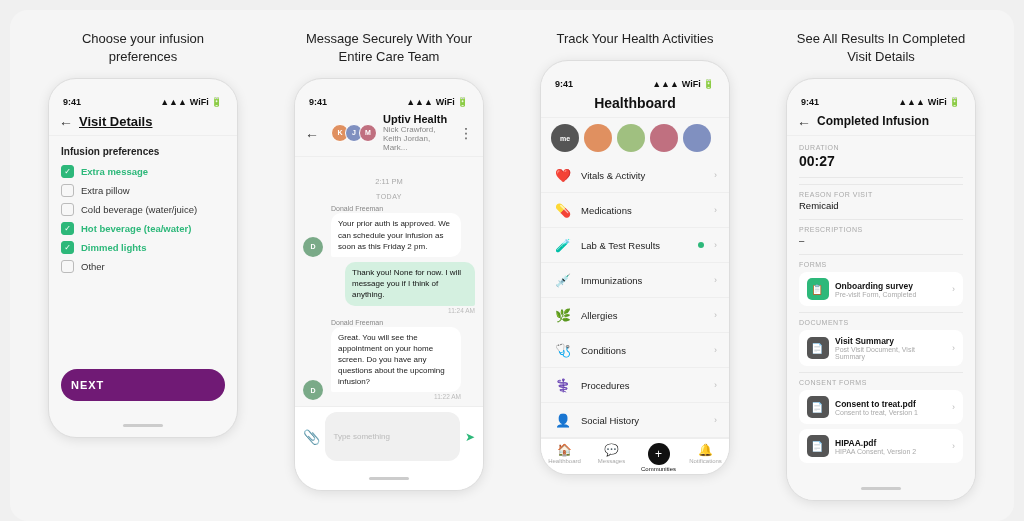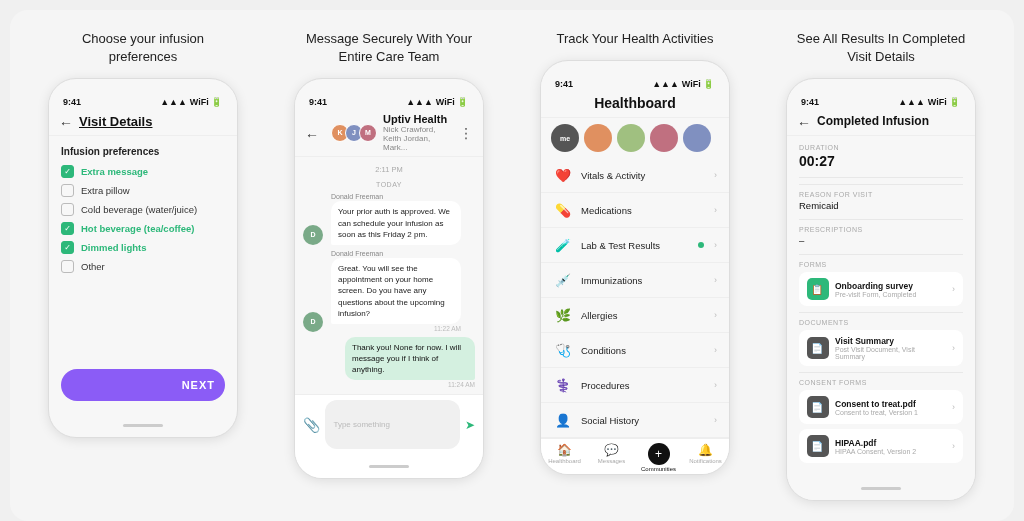--- a/index.html
+++ b/index.html
@@ -112,24 +112,24 @@
       justify-content: center;
       flex-shrink: 0;
       font-size: 8px;
     }
     .checkbox.checked {
       background: #2db87a;
       border-color: #2db87a;
       color: white;
     }
     .next-btn {
-      background: #8b5cf6;
+      background: #701a75;
       color: white;
       border-radius: 22px;
-      text-align: right;
+      text-align: left;
       padding: 10px;
       font-size: 11px;
       font-weight: 700;
       letter-spacing: 1px;
       margin: 10px 12px 12px;
     }
     
     .screen2-header {
       display: flex;
       align-items: center;
@@ -170,20 +170,21 @@
     }
     .avatar-sm:first-child { margin-left: 0; }
     .msg-body {
       flex: 1;
       padding: 6px 8px;
       overflow-y: auto;
       background: #f7f7f7;
       display: flex;
       flex-direction: column;
       gap: 5px;
+      margin-top: 12px;
     }
     .msg-date {
       text-align: center;
       font-size: 7.5px;
       color: #aaa;
       margin: 2px 0;
     }
     .msg-section-label {
       text-align: center;
       font-size: 7px;
@@ -464,21 +465,21 @@
           <div class="checkbox-item">
             <div class="checkbox"></div>
             <span>Extra pillow</span>
           </div>
           <div class="checkbox-item">
             <div class="checkbox"></div>
             <span>Cold beverage (water/juice)</span>
           </div>
           <div class="checkbox-item">
             <div class="checkbox checked">✓</div>
-            <span style="color:#2db87a;font-weight:600;">Hot beverage (tea/coffee)</span>
+            <span style="color:#2db87a;font-weight:600;">Hot beverage (tea/water)</span>
           </div>
           <div class="checkbox-item">
             <div class="checkbox checked">✓</div>
             <span style="color:#2db87a;font-weight:600;">Dimmed lights</span>
           </div>
           <div class="checkbox-item">
             <div class="checkbox"></div>
             <span>Other</span>
           </div>
         </div>
@@ -520,33 +521,33 @@
 
         <div class="msg-row">
           <div class="msg-avatar" style="background:#7aaa88;">D</div>
           <div class="msg-bubble-group">
             <div class="msg-sender">Donald Freeman</div>
             <div class="msg-bubble">Your prior auth is approved. We can schedule your infusion as soon as this Friday 2 pm.</div>
           </div>
         </div>
 
 
+        <div class="msg-row sent">
+          <div class="msg-bubble-group">
+            <div class="msg-bubble sent">Thank you! None for now. I will message you if I think of anything.</div>
+            <div class="msg-time">11:24 AM</div>
+          </div>
+        </div>
+
         <div class="msg-row">
           <div class="msg-avatar" style="background:#7aaa88;">D</div>
           <div class="msg-bubble-group">
             <div class="msg-sender">Donald Freeman</div>
             <div class="msg-bubble">Great. You will see the appointment on your home screen. Do you have any questions about the upcoming infusion?</div>
             <div class="msg-time">11:22 AM</div>
-          </div>
-        </div>
-
-        <div class="msg-row sent">
-          <div class="msg-bubble-group">
-            <div class="msg-bubble sent">Thank you! None for now. I will message you if I think of anything.</div>
-            <div class="msg-time">11:24 AM</div>
           </div>
         </div>
       </div>
       <div class="msg-input-row">
         <span style="font-size:14px;color:#aaa;">📎</span>
         <div class="msg-input">
           <span style="color:#bbb;">Type something</span>
         </div>
         <span class="send-icon">➤</span>
       </div>

